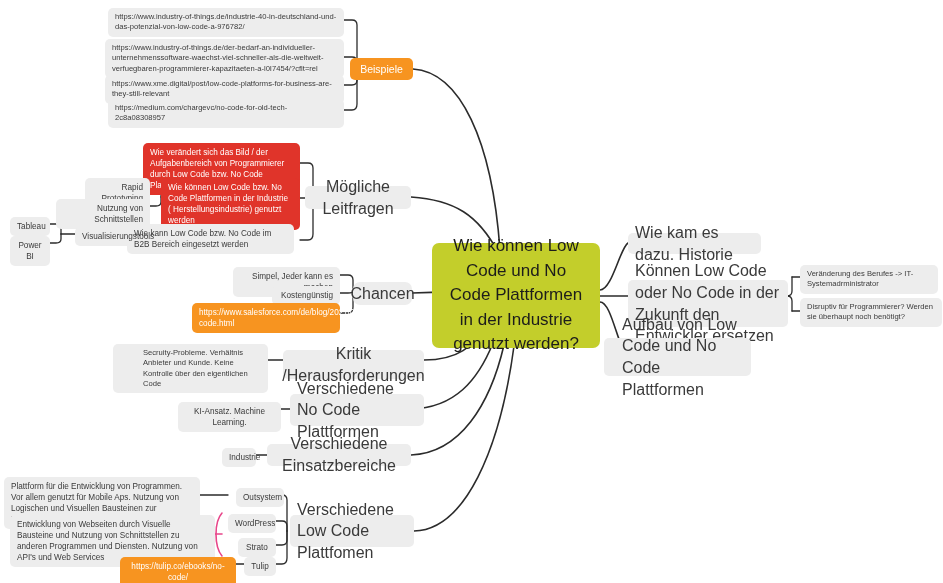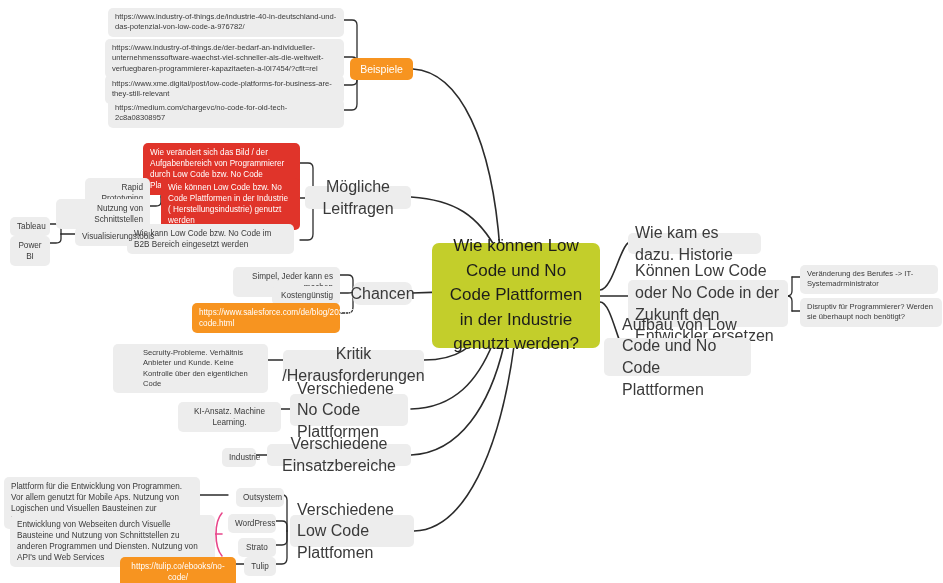--- a/index.html
+++ b/index.html
@@ -161,21 +161,21 @@
   </div>
 
   <div class="node plain s8" style="left:113px;top:344px;width:155px;padding-left:30px;">Secruity-Probleme. Verhältnis Anbieter und Kunde. Keine Kontrolle über den eigentlichen Code</div>
 
   <div class="node plain s11 c vcenter" style="left:283px;top:350px;width:141px;height:29px;justify-content:center;">
     <span>Kritik /Herausforderungen</span>
   </div>
 
   <div class="node plain s85 c" style="left:178px;top:402px;width:103px;">KI-Ansatz. Machine Learning.</div>
 
-  <div class="node plain s11 vcenter" style="left:290px;top:394px;width:118px;height:32px;">
+  <div class="node plain s11 vcenter" style="left:290px;top:394px;width:134px;height:32px;">
     <span>Verschiedene No Code Plattformen</span>
   </div>
 
   <div class="node plain s85 c" style="left:222px;top:448px;width:34px;">Industrie</div>
 
   <div class="node plain s11 c vcenter" style="left:267px;top:444px;width:144px;height:22px;justify-content:center;">
     <span>Verschiedene Einsatzbereiche</span>
   </div>
 
   <div class="node plain s85" style="left:4px;top:477px;width:196px;">Plattform für die Entwicklung von Programmen. Vor allem genutzt für Mobile Aps. Nutzung von Logischen und Visuellen Bausteinen zur Entwicklung des Programms</div>

